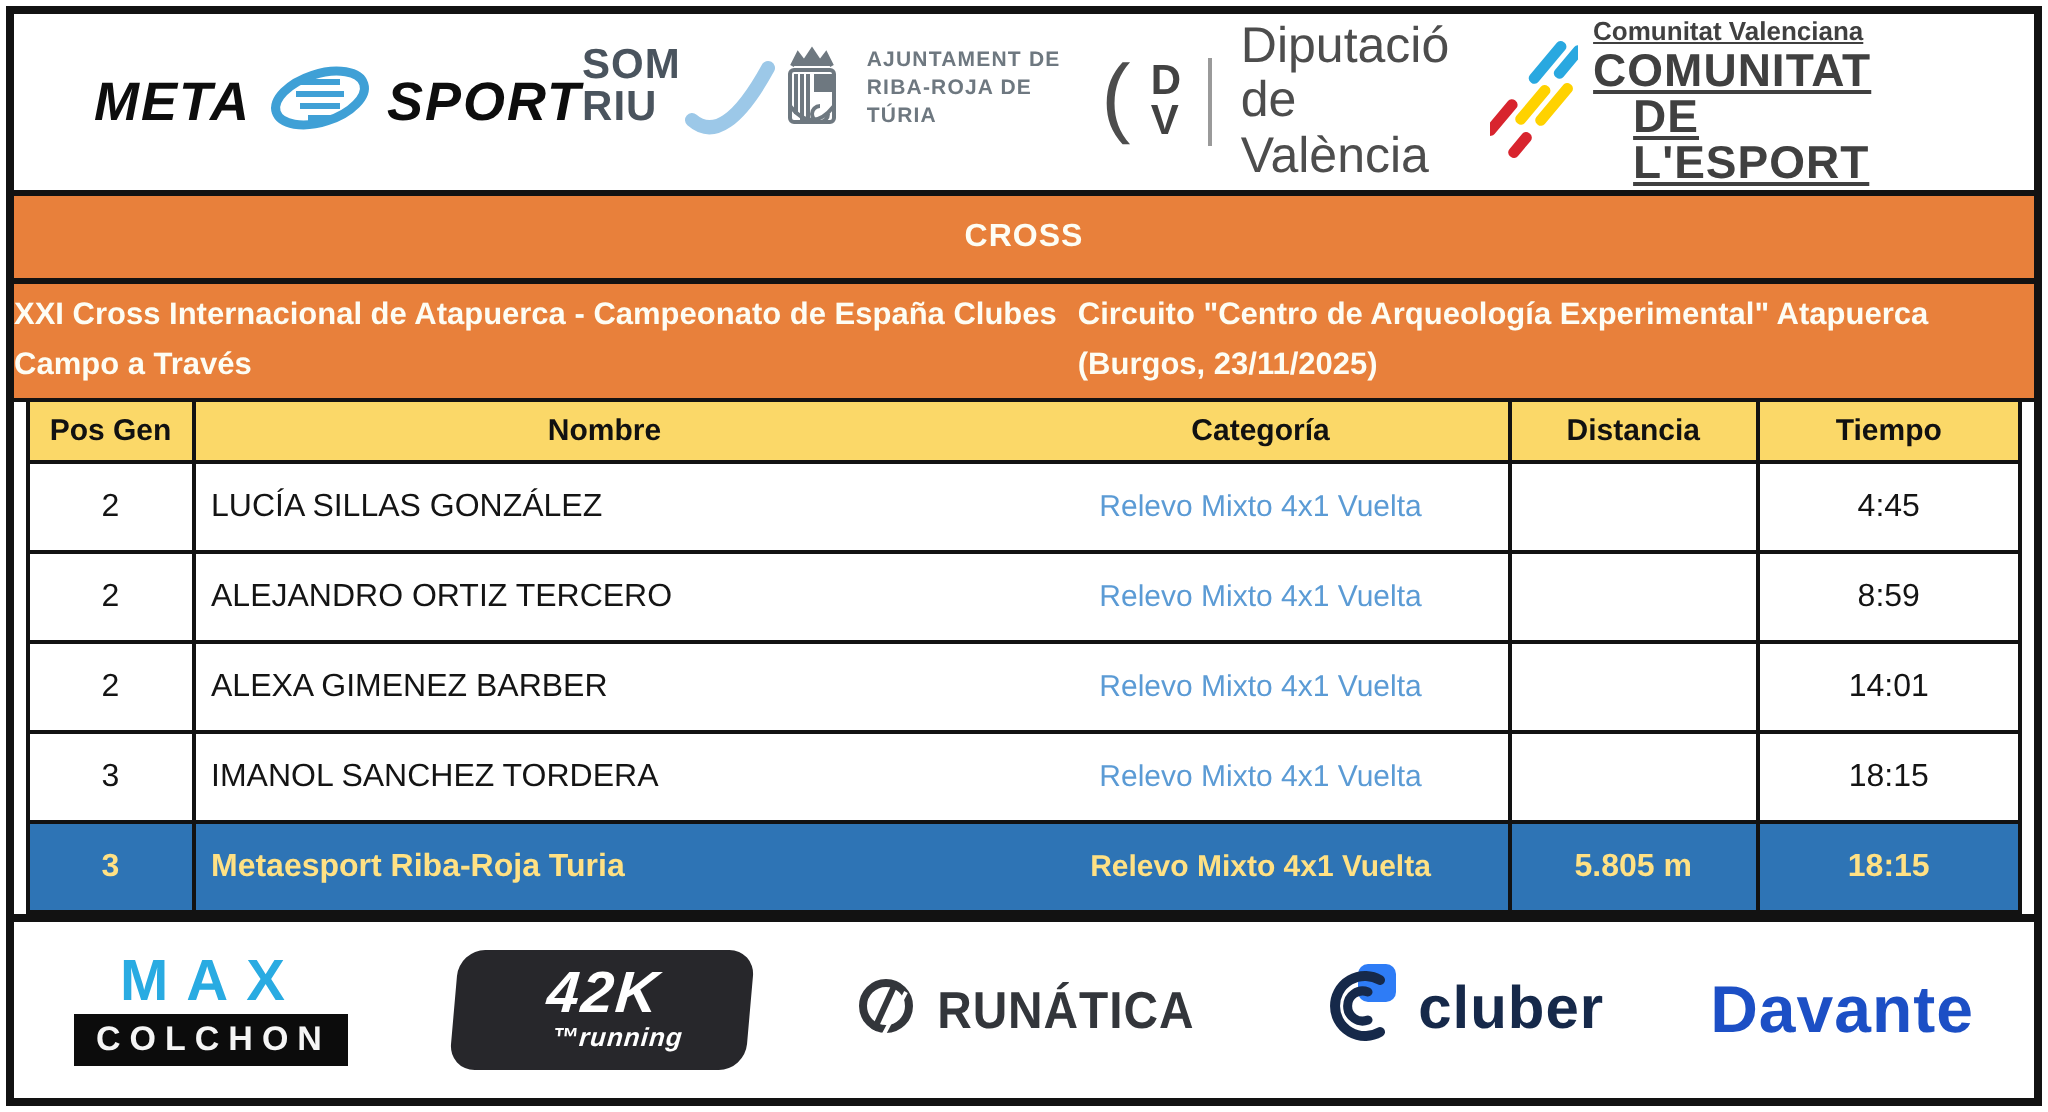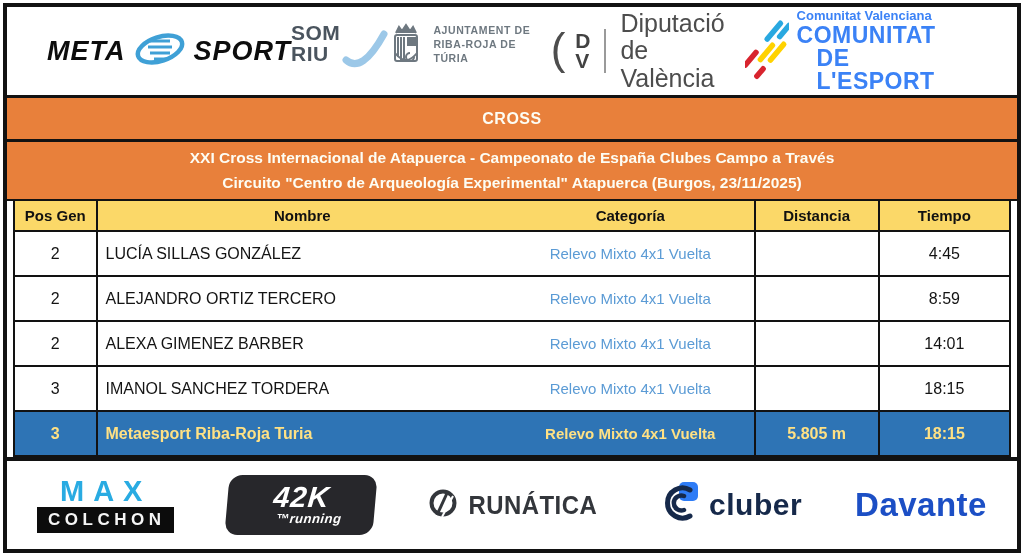--- a/index.html
+++ b/index.html
@@ -14,30 +14,30 @@
   .somriu{display:flex;align-items:flex-start;gap:2px;justify-content:center;}
   .somriu-txt{font-size:21px;font-weight:900;color:#4a545e;line-height:1.0;letter-spacing:.5px;}
   .aj{display:flex;align-items:flex-start;gap:9px;}
   .aj-txt{font-size:10.5px;font-weight:bold;color:#6e7880;line-height:1.35;letter-spacing:.6px;}
   .dv{display:flex;align-items:center;gap:10px;}
   .dv-paren{font-size:44px;color:#4d4d4d;font-weight:500;line-height:.8;transform:translateY(-2px);}
   .dv-dvcol{display:flex;flex-direction:column;font-weight:bold;color:#424242;font-size:21px;line-height:.95;}
   .dv-rule{width:2px;height:44px;background:#9a9a9a;margin:0 4px;}
   .dv-name{font-size:25px;color:#4d4d4d;line-height:1.1;}
   .cve{display:flex;align-items:center;gap:8px;}
-  .cve-txt{line-height:1;color:#3b82f6;}
+  .cve-txt{line-height:1;color:#404040;text-decoration:underline;}
   .cve-small{font-size:13px;font-weight:800;margin-bottom:2px;}
   .cve-big{font-size:23px;font-weight:900;letter-spacing:.5px;}
   .cve-big2{font-size:23px;font-weight:900;letter-spacing:.5px;padding-left:20px;}
 
   
   .cross-band{background:#e8803b;border-top:3px solid #121212;border-bottom:3px solid #121212;
     height:41px;display:flex;align-items:center;justify-content:center;
     color:#fdfdf4;font-weight:bold;font-size:16px;letter-spacing:.5px;}
-  .title-band{background:#e8803b;border-bottom:2px solid #121212;height:57px;display:flex;flex-direction:column;
+  .title-band{background:#e8803b;border-bottom:2px solid #121212;height:57px;display:flex;flex-direction:row;
     align-items:center;justify-content:center;color:#fdfdf4;font-weight:bold;font-size:15.5px;line-height:1.55;}
 
   
   .tbl{margin:0 6px;border-left:2px solid #121212;border-right:2px solid #121212;}
   .trow{display:grid;grid-template-columns:8.3% 41.2% 25% 12.5% 13%;border-bottom:2px solid #121212;background:#fff;}
   .thead{background:#fbd868;height:29px;font-weight:bold;font-size:15px;color:#111;}
   .tdata{height:43px;font-size:16px;color:#141414;}
   .cell{display:flex;align-items:center;justify-content:center;border-right:2px solid #121212;}
   .cell.name{justify-content:flex-start;padding-left:8px;border-right:none;}
   .cell.last{border-right:none;}

